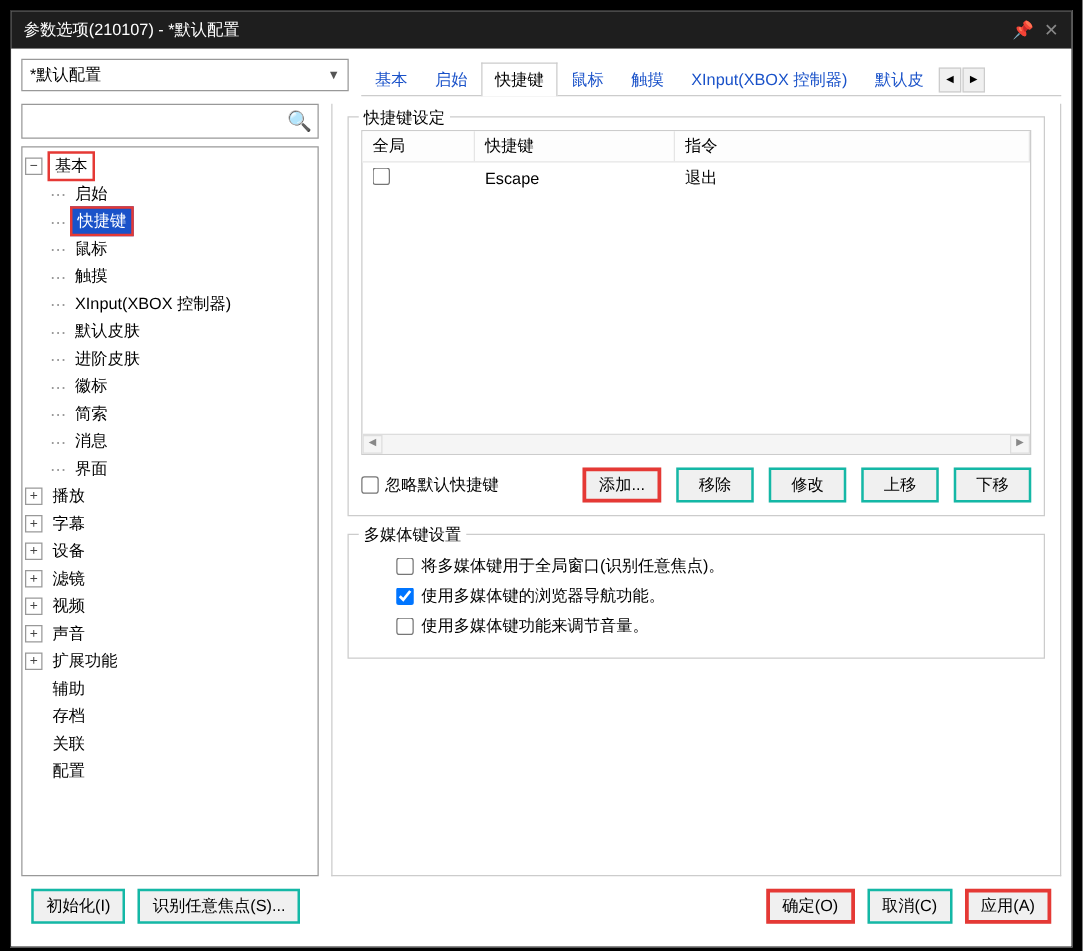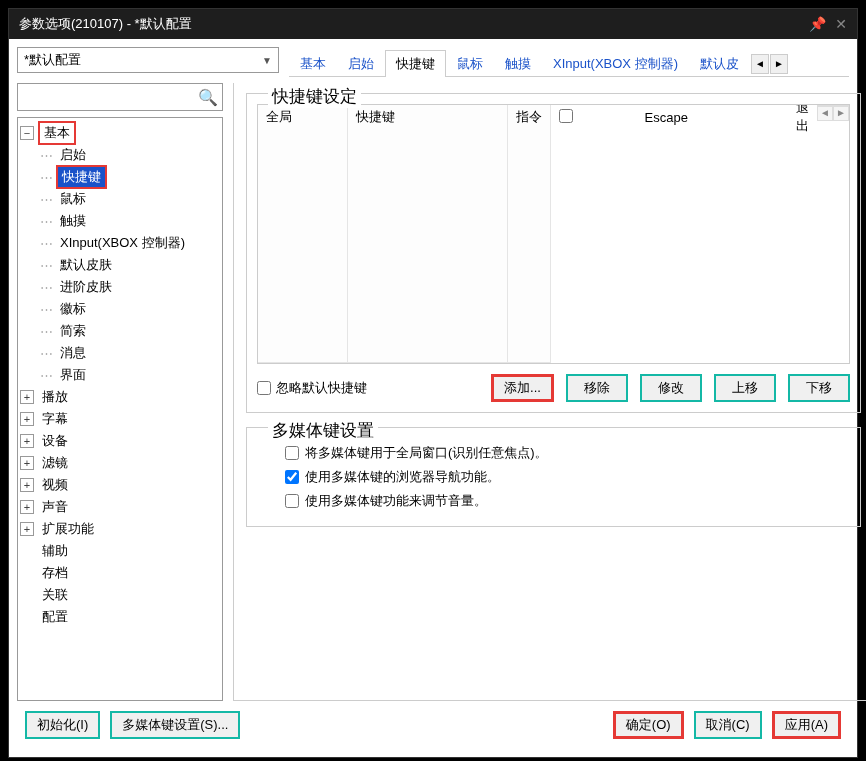--- a/index.html
+++ b/index.html
@@ -26,23 +26,23 @@
 .expander { width: 14px; height: 14px; border: 1px solid #999; display: inline-flex; align-items: center; justify-content: center; font-size: 11px; line-height: 1; margin-right: 4px; color: #444; cursor: pointer; }
 .expander-spacer { width: 18px; display: inline-block; }
 .dots { color: #999; letter-spacing: 1px; margin-right: 2px; }
 .tree-label { padding: 1px 4px; }
 .tree-label.selected { background: #1a52c9; color: #fff; }
 .tree-label.boxed { border: 2px solid #e53935; }
 .indent1 { padding-left: 20px; }
 .right-panel { flex: 1; display: flex; flex-direction: column; }
 .tab-content-wrap { flex: 1; border-left: 1px solid #ccc; border-right: 1px solid #ccc; border-bottom: 1px solid #ccc; padding: 10px 12px; overflow: auto; }
 .fieldset { border: 1px solid #ccc; padding: 10px; position: relative; margin-bottom: 14px; }
-.fieldset-legend { position: absolute; top: -9px; left: 21px; background: #fff; padding: 0 4px; font-size: 17px; font-family: Liberation Serif, serif; }
+.fieldset-legend { position: absolute; top: -9px; left: 8px; background: #fff; padding: 0 4px; font-size: 13px; font-family: Liberation Serif, serif; }
 .desc { line-height: 1.6; margin-bottom: 10px; }
-.table-wrap { border: 1px solid #ccc; height: 260px; display: flex; flex-direction: row; }
+.table-wrap { border: 1px solid #ccc; height: 260px; display: flex; flex-direction: column; }
 .table-head { display: flex; background: #fdfdfd; border-bottom: 1px solid #e5e5e5; }
 .th { padding: 3px 8px; border-right: 1px solid #e5e5e5; }
 .th1 { width: 90px; }
 .th2 { width: 160px; }
 .th3 { flex: 1; }
 .table-body { flex: 1; overflow: auto; }
 .tr { display: flex; height: 24px; align-items: center; }
 .td { padding: 2px 8px; }
 .td1 { width: 90px; }
 .td2 { width: 160px; }
@@ -245,20 +245,20 @@
               <input type="checkbox" style="">
               <span>使用多媒体键功能来调节音量。</span>
             </div>
           </div>
         </div>
       </div>
     </div>
 
     <div class="footer">
       <button class="btn">初始化(I)</button>
-      <button class="btn">多媒体键设置(S)...</button>
+      <button class="btn">识别任意焦点(S)...</button>
       <span class="footer-spacer"></span>
       <button class="btn em">确定(O)</button>
       <button class="btn">取消(C)</button>
       <button class="btn em">应用(A)</button>
     </div>
   </div>
 </div>
 
 </body></html>

